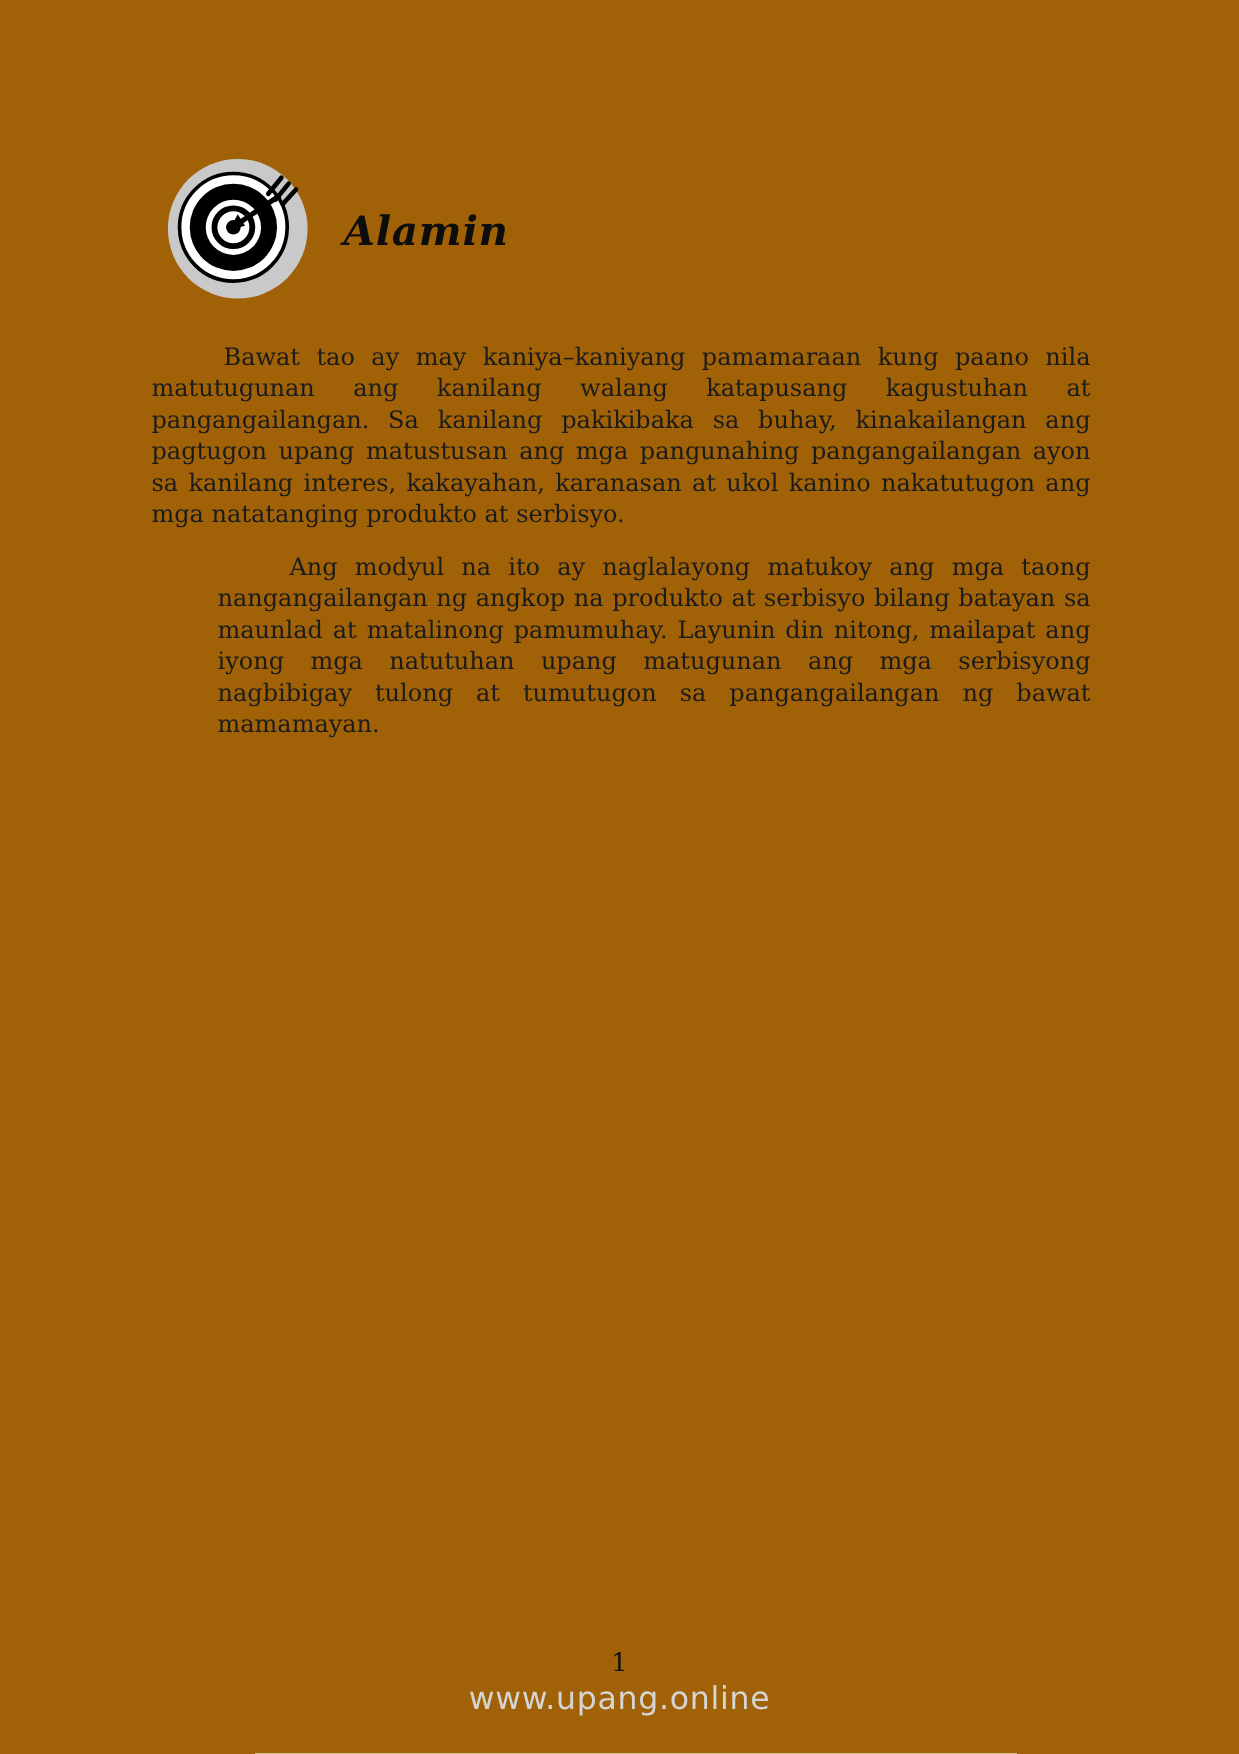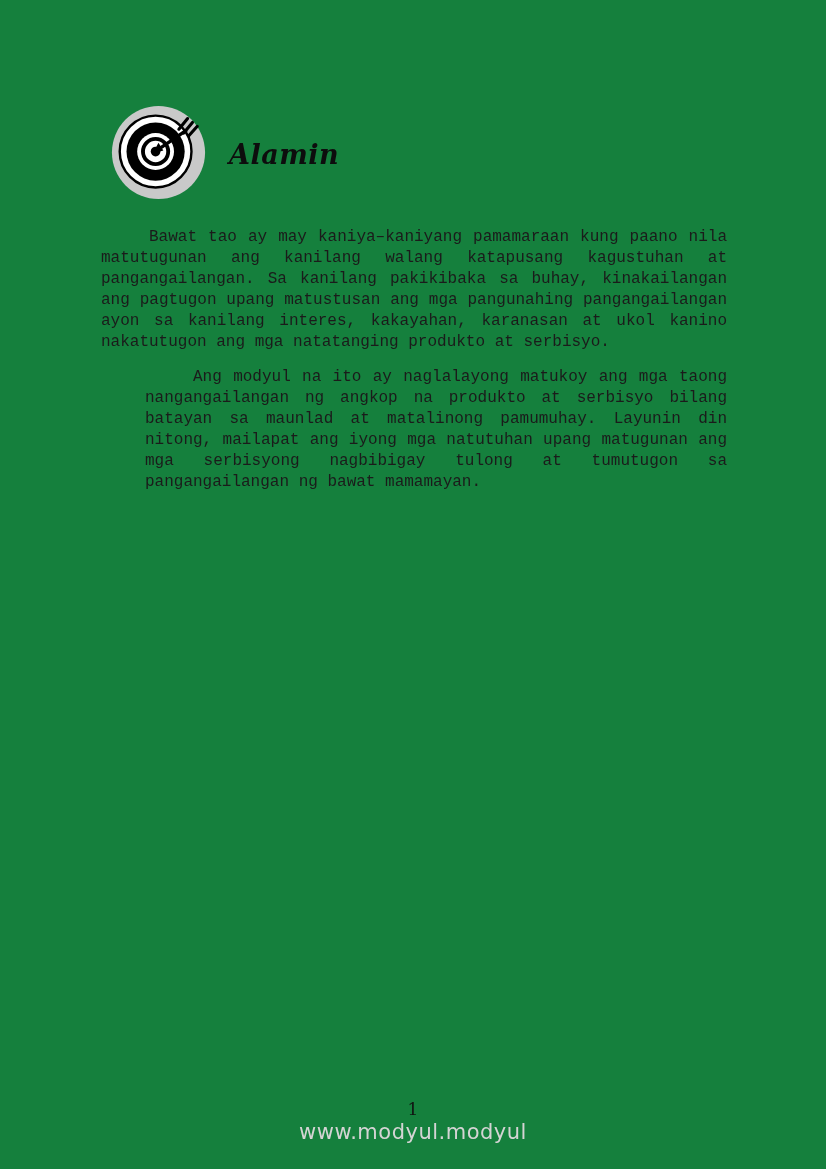--- a/index.html
+++ b/index.html
@@ -1,20 +1,20 @@
 <!DOCTYPE html>
 <html><head>
 <meta charset="utf-8">
 <style>
   html, body { margin: 0; padding: 0; background: #ffffff; }
   .page {
     position: relative;
     width: 826px;
     height: 1169px;
-    background: #15803d;
+    background: #a16207;
     font-family: "DejaVu Serif", serif;
     color: #1b1b1b;
     overflow: hidden;
   }
   .header {
     position: absolute;
     top: 104px;
     left: 110px;
     display: flex;
     align-items: center;
@@ -41,21 +41,20 @@
     left: 101px;
     width: 626px;
     font-size: 16px;
     line-height: 21px;
     text-align: justify;
     color: #1b1b1b;
   }
   .content p {
     margin: 0;
     text-indent: 48px;
-    font-family: Liberation Mono, monospace;
   }
   .content p + p {
     margin-top: 14px;
     margin-left: 44px;
   }
   .footer-pagenum {
     position: absolute;
     top: 1099px;
     left: 0;
     width: 100%;
@@ -105,15 +104,15 @@
     </span>
     <h1 class="section-title">Alamin</h1>
   </div>
 
   <div class="content">
     <p>Bawat tao ay may kaniya–kaniyang pamamaraan kung paano nila matutugunan ang kanilang walang katapusang kagustuhan at pangangailangan. Sa kanilang pakikibaka sa buhay, kinakailangan ang pagtugon upang matustusan ang mga pangunahing pangangailangan ayon sa kanilang interes, kakayahan, karanasan at ukol kanino nakatutugon ang mga natatanging produkto at serbisyo.</p>
     <p>Ang modyul na ito ay naglalayong matukoy ang mga taong nangangailangan ng angkop na produkto at serbisyo bilang batayan sa maunlad at matalinong pamumuhay. Layunin din nitong, mailapat ang iyong mga natutuhan upang matugunan ang mga serbisyong nagbibigay tulong at tumutugon sa pangangailangan ng bawat mamamayan.</p>
   </div>
 
   <div class="footer-pagenum">1</div>
-  <div class="footer-watermark">www.modyul.modyul</div>
+  <div class="footer-watermark">www.upang.online</div>
 
 </div>
 
 </body></html>

